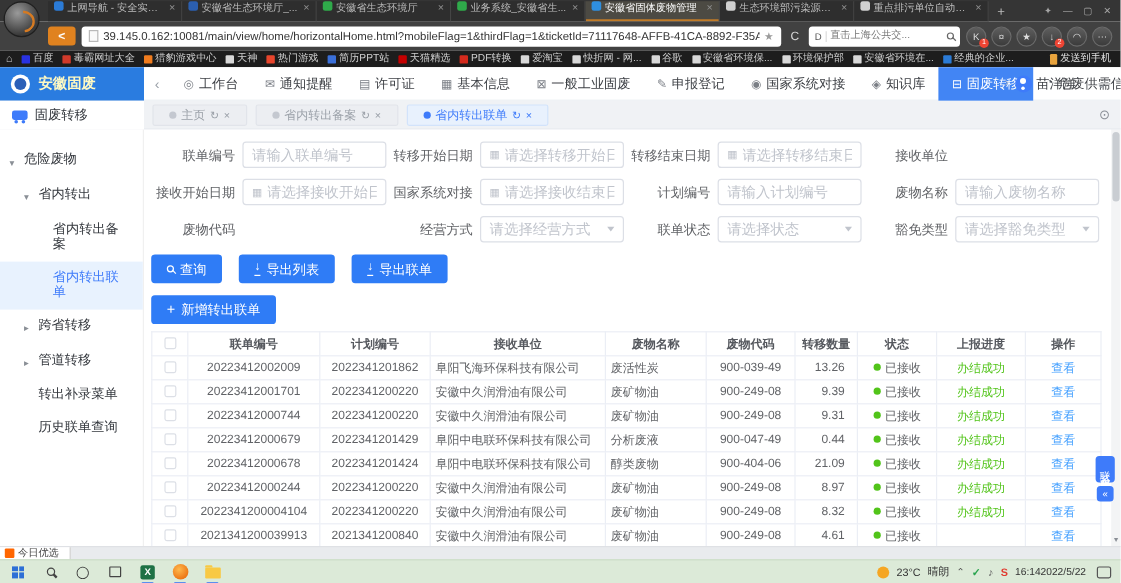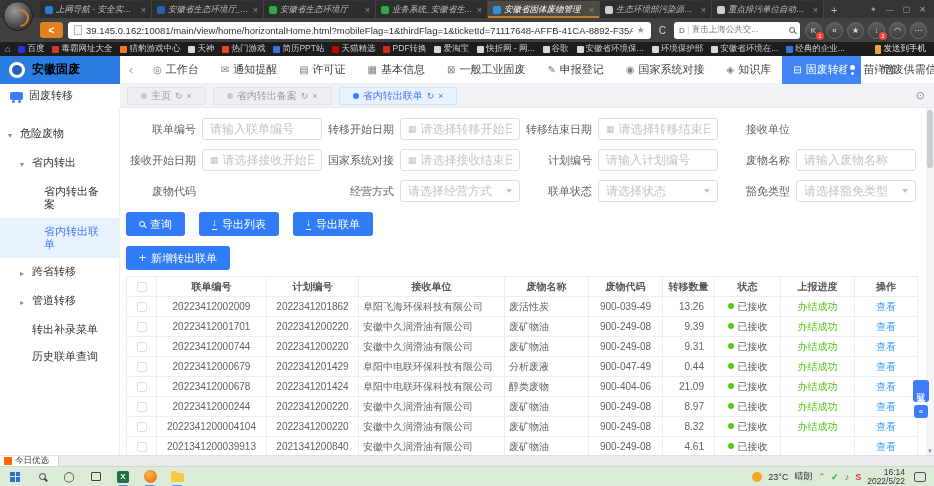--- a/index.html
+++ b/index.html
@@ -5,21 +5,21 @@
   * { box-sizing: border-box; margin: 0; padding: 0; }
   html,body { width:934px; height:486px; overflow:hidden; }
   body { font-family:"Liberation Sans", sans-serif; }
   #screen { position:relative; width:934px; height:486px; background:#fff; overflow:hidden; }
 
   
   #tabstrip { position:absolute; top:0; left:0; right:0; height:18px; background:#353535; display:flex; align-items:flex-end; }
   .blogo { position:absolute; top:1px; left:3px; width:30px; height:30px; border-radius:50%; background:radial-gradient(circle at 38% 32%, #9a9a9a, #3a3a3a 70%); border:1px solid #1f1f1f; z-index:6; }
   .blogo::after { content:''; position:absolute; left:7px; top:7px; width:14px; height:14px; border-radius:50%; border:2px solid #d57a22; border-left-color:transparent; border-bottom-color:transparent; transform:rotate(40deg); }
   #btabs { display:flex; margin-left:40px; height:18px; align-items:flex-end; min-width:0; overflow:hidden; }
-  .btab { display:flex; align-items:center; gap:3px; height:17px; padding:0 5px; width:112px; flex:none; background:#2e2e2e; border-right:1px solid #454545; color:#bdbdbd; font-size:8.5px;font-style:italic; }
+  .btab { display:flex; gap:3px; height:17px; padding:0 5px; width:112px; flex:none; background:#2e2e2e; border-right:1px solid #454545; color:#bdbdbd; font-size:8.5px; }
   .btab.active { background:#4c4a43; color:#fff; box-shadow:inset 0 -2px 0 #c07b28; }
   .fav { width:8px; height:8px; border-radius:2px; flex:none; background:#888; }
   .btitle { white-space:nowrap; overflow:hidden; text-overflow:ellipsis; flex:1; }
   .bclose { color:#8d8d8d; font-size:9px; flex:none; }
   .newtab { color:#bbb; font-size:11px; padding:0 7px; height:17px; display:flex; align-items:center; }
   .wincontrols { margin-left:auto; display:flex; gap:9px; color:#a5a5a5; font-size:8px; align-items:center; height:100%; padding-right:8px; }
 
   
   #toolbar { position:absolute; top:18px; left:0; right:0; height:24px; background:#414141; display:flex; align-items:center; gap:5px; padding:0 7px 0 40px; }
   .backbtn { background:#e0821f; color:#fff; width:23px; height:16px; border-radius:3px; display:flex; align-items:center; justify-content:center; font-size:10px; font-weight:bold; flex:none; }
@@ -42,21 +42,21 @@
   #bookmarksbar { position:absolute; top:42px; left:0; right:0; height:14px; background:#1d1d1d; display:flex; align-items:center; gap:1px; padding:0 5px; font-size:8.5px; color:#cfcfcf; overflow:hidden; }
   .homeic { color:#cfcfcf; font-size:9px; margin-right:3px; flex:none; }
   #bmlist { display:flex; min-width:0; overflow:hidden; }
   .bm { display:flex; align-items:center; gap:2px; padding:0 4px; white-space:nowrap; flex:none; }
   .bmic { width:7px; height:7px; border-radius:1px; flex:none; }
   .sendphone { margin-left:auto; display:flex; gap:3px; align-items:center; color:#e4e4e4; flex:none; padding-right:3px; }
   .phic { width:6px; height:9px; background:#e8a33d; border-radius:1px; }
 
   
   #appnav { position:absolute; top:56px; left:0; right:0; height:28px; background:#fff; display:flex; align-items:center; border-bottom:1px solid #eceff3; }
-  .applogo { width:120px; height:28px; background:#2a7ce0; color:#000000; display:flex; align-items:center; gap:7px; padding-left:9px; font-size:12px; font-weight:bold; flex:none; }
+  .applogo { width:120px; height:28px; background:#2a7ce0; color:#fef9c3; display:flex; align-items:center; gap:7px; padding-left:9px; font-size:12px; font-weight:bold; flex:none; }
   .logoc { width:16px; height:16px; border-radius:50%; background:#fff; position:relative; flex:none; }
   .logoc::after { content:''; position:absolute; left:3px; top:3px; width:10px; height:10px; border-radius:50%; background:#2a5fb8; }
   .navback { color:#9aa0a8; padding:0 9px; font-size:12px; }
   #navitems { display:flex; height:28px; min-width:0; }
   .navitem { display:flex; align-items:center; gap:4px; padding:0 11px; height:28px; font-size:11px; color:#3c3f44; white-space:nowrap; }
   .navitem .nic { color:#7a7e85; font-size:10px; }
   .navitem.active { background:#4285f4; color:#fff; }
   .navitem.active .nic { color:#fff; }
   .usep { color:#b8bcc2; font-size:10px; }
   .userbox { display:flex; align-items:center; gap:4px; font-size:11px; color:#3c3f44; padding:0 5px; white-space:nowrap; }
@@ -142,21 +142,21 @@
   .b360 { width:13px; height:13px; border-radius:50%; background:radial-gradient(circle at 40% 35%, #ffb84d, #e65c00); }
   .folder { width:13px; height:9px; background:#f8c944; border-radius:1px; position:relative; margin-top:2px; }
   .folder::before { content:''; position:absolute; top:-2px; left:0; width:6px; height:2px; background:#f8c944; border-radius:1px 1px 0 0; }
   .tright { margin-left:auto; display:flex; align-items:center; gap:6px; font-size:9px; color:#333; }
   .sunic { width:10px; height:10px; border-radius:50%; background:#f5a623; flex:none; }
   .trchev { font-size:8px; color:#555; }
   .tric { font-size:9px; }
   .tric.green { color:#2aa44f; font-weight:bold; }
   .tric.gray { color:#666; }
   .tric.red { color:#e03a2f; font-weight:bold; }
-  .clock { display:flex; flex-direction:column; align-items:flex-end; line-height:9px; font-size:8.5px; }
+  .clock { display:flex; align-items:flex-end; line-height:9px; font-size:8.5px; }
   .notif { width:12px; height:10px; border:1.2px solid #555; border-radius:2px; margin-left:3px; }
 </style>
 </head>
 <body>
 
 <div id="screen">
 
   <div id="tabstrip">
     <div class="blogo"></div>
     <div id="btabs">

